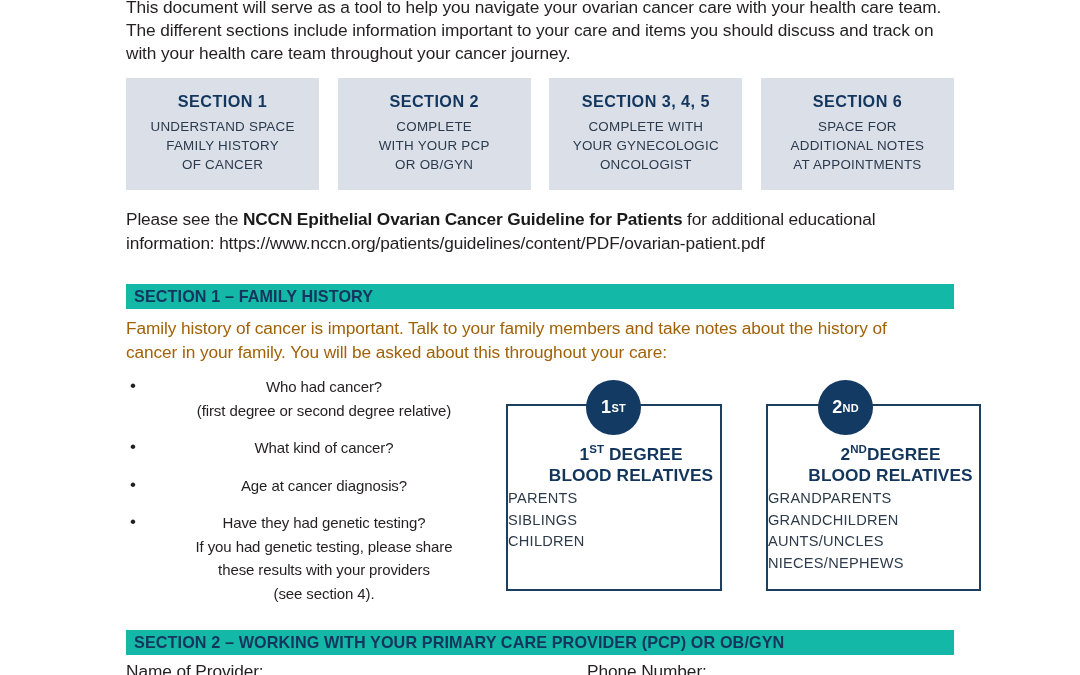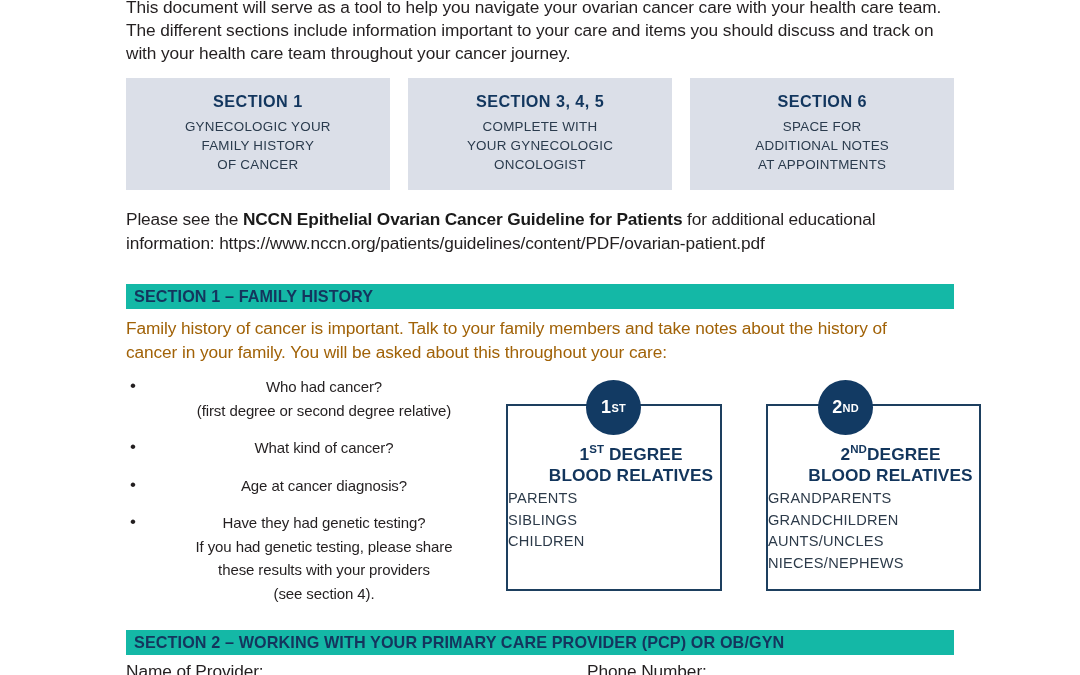--- a/index.html
+++ b/index.html
@@ -204,26 +204,34 @@
 
 <div class="page">
 
   <p class="intro">This document will serve as a tool to help you navigate your ovarian cancer care with your health care team. The different sections include information important to your care and items you should discuss and track on with your health care team throughout your cancer journey.</p>
 
   <div class="cards">
 
     <div class="card">
       <div class="card-title">SECTION 1</div>
       <div class="card-lines">
-        <div>GYNECOLOGIC YOUR</div>
+        <div>UNDERSTAND SPACE</div>
         <div>FAMILY HISTORY</div>
         <div>OF CANCER</div>
       </div>
     </div>
 
+    <div class="card">
+      <div class="card-title">SECTION 2</div>
+      <div class="card-lines">
+        <div>COMPLETE</div>
+        <div>WITH YOUR PCP</div>
+        <div>OR OB/GYN</div>
+      </div>
+    </div>
 
     <div class="card">
       <div class="card-title">SECTION 3, 4, 5</div>
       <div class="card-lines">
         <div>COMPLETE WITH</div>
         <div>YOUR GYNECOLOGIC</div>
         <div>ONCOLOGIST</div>
       </div>
     </div>
 

